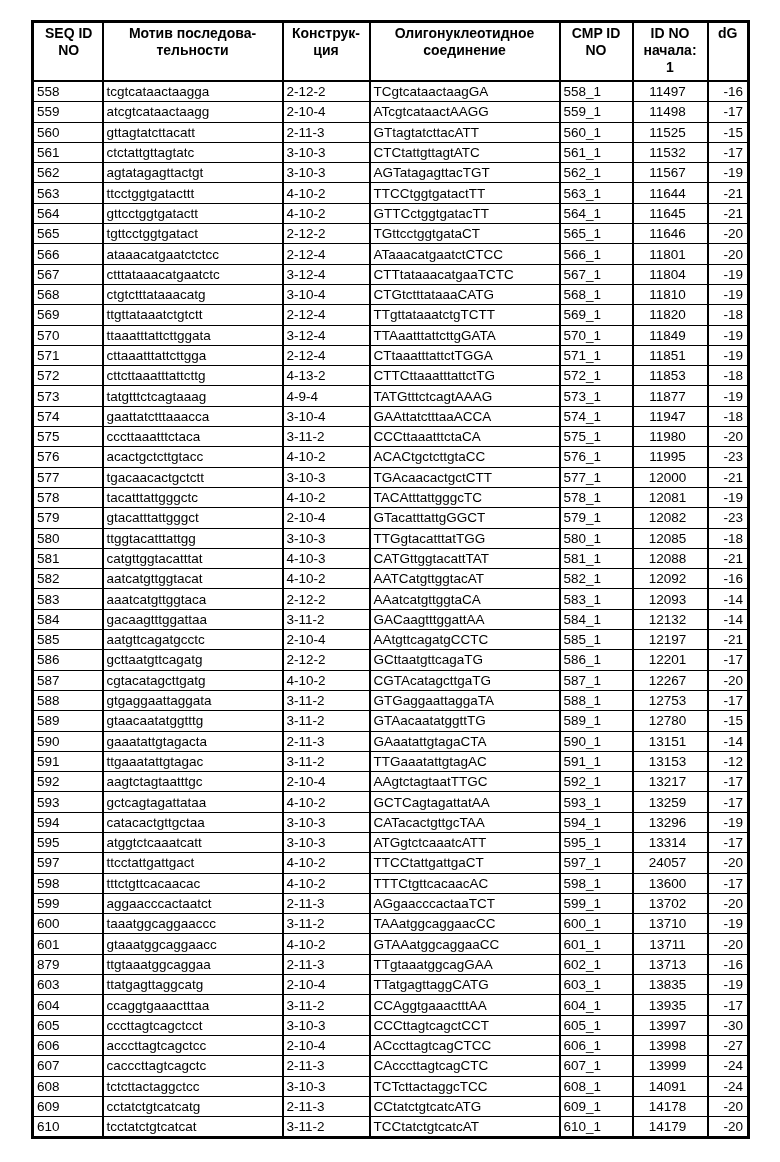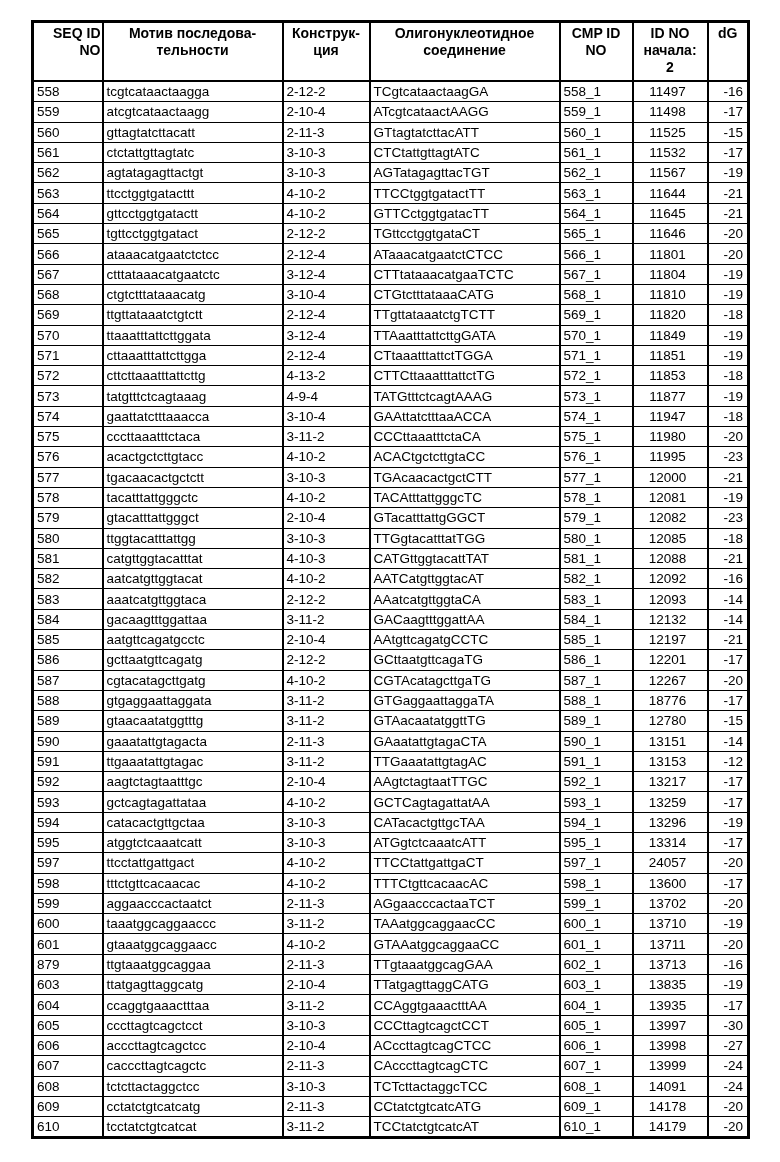--- a/index.html
+++ b/index.html
@@ -37,21 +37,21 @@
     border-bottom: 2px solid #000;
     font-size: 14px;
     font-weight: bold;
     line-height: 17px;
     vertical-align: top;
     text-align: center;
     white-space: pre-line;
     padding: 2px 1px 2px 1px;
     height: 53px;
   }
-  .doc-table th.c0 { text-align: right; padding-left: 3px; }
+  .doc-table th.c0 { text-align: center; padding-left: 3px; }
   .doc-table td {
     font-size: 13.5px;
     line-height: 19px;
     height: 19.3px;
     padding: 0 3px;
     white-space: nowrap;
     vertical-align: middle;
   }
   .doc-table td.c0 { text-align: left; }
   .doc-table td.c1 { text-align: left; }
@@ -81,21 +81,21 @@
       <th class="c1">Мотив последова-
 тельности</th>
       <th class="c2">Конструк-
 ция</th>
       <th class="c3">Олигонуклеотидное
 соединение</th>
       <th class="c4">CMP ID
 NO</th>
       <th class="c5">ID NO
 начала:
-2</th>
+1</th>
       <th class="c6">dG</th>
     </tr>
   </thead>
   <tbody id="table-body">
       <tr>
         <td class="c0">558</td>
         <td class="c1">tcgtcataactaagga</td>
         <td class="c2">2-12-2</td>
         <td class="c3">TCgtcataactaagGA</td>
         <td class="c4">558_1</td>
@@ -362,21 +362,21 @@
         <td class="c4">587_1</td>
         <td class="c5">12267</td>
         <td class="c6">-20</td>
       </tr>
       <tr>
         <td class="c0">588</td>
         <td class="c1">gtgaggaattaggata</td>
         <td class="c2">3-11-2</td>
         <td class="c3">GTGaggaattaggaTA</td>
         <td class="c4">588_1</td>
-        <td class="c5">18776</td>
+        <td class="c5">12753</td>
         <td class="c6">-17</td>
       </tr>
       <tr>
         <td class="c0">589</td>
         <td class="c1">gtaacaatatggtttg</td>
         <td class="c2">3-11-2</td>
         <td class="c3">GTAacaatatggttTG</td>
         <td class="c4">589_1</td>
         <td class="c5">12780</td>
         <td class="c6">-15</td>

